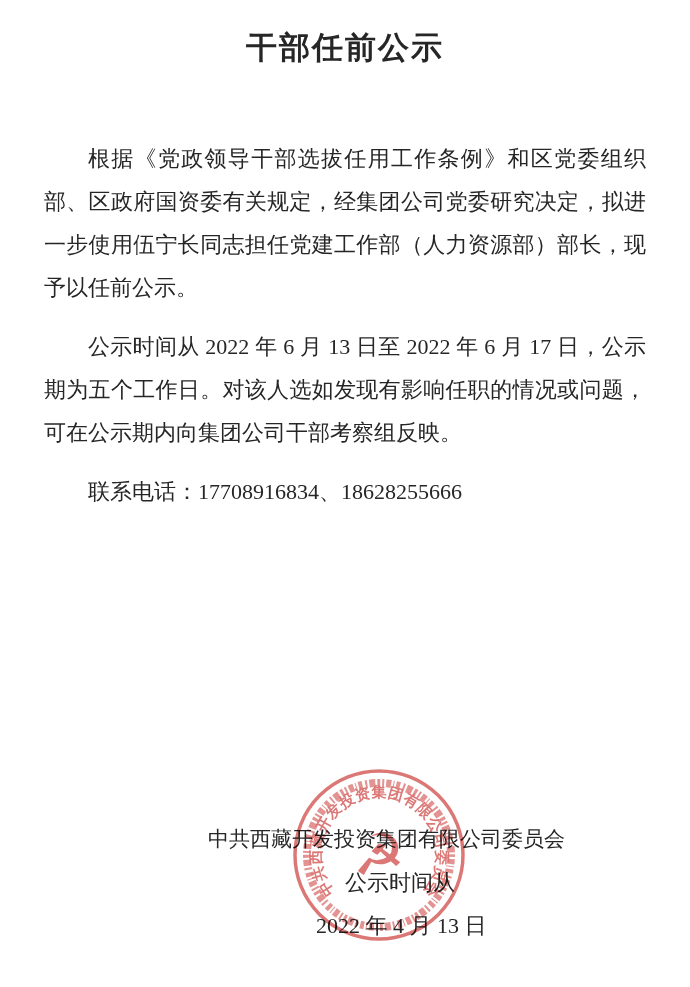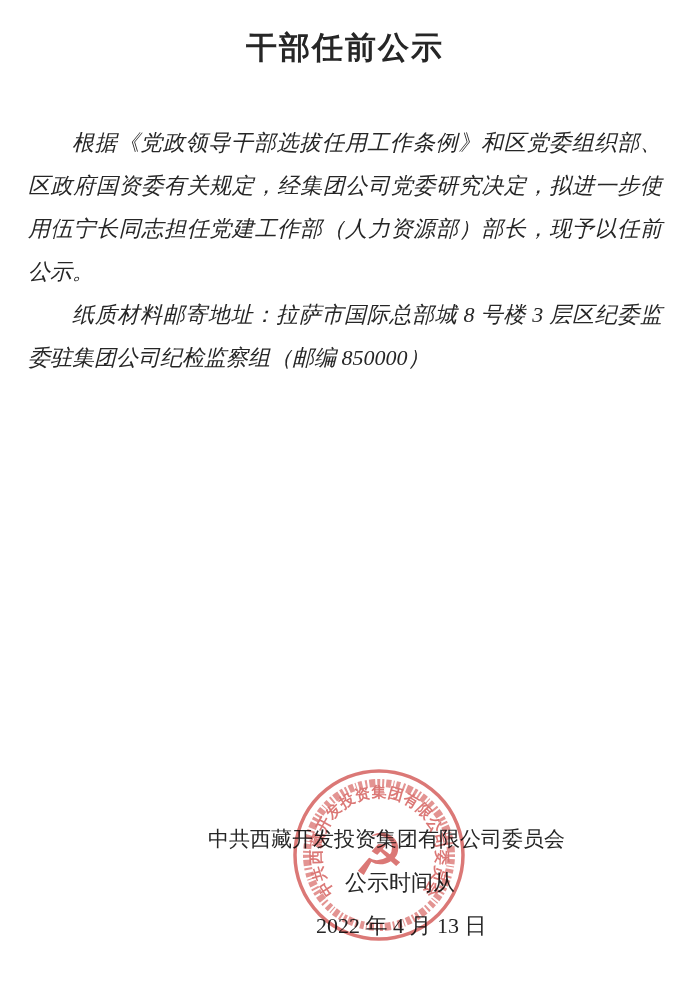--- a/index.html
+++ b/index.html
@@ -19,21 +19,21 @@
     font-size:31px;line-height:44px;
     font-weight:700;
     letter-spacing:2px;
   }
   .doc-body{
     position:absolute;top:121px;left:28px;width:634px;
     font-size:22px;line-height:43px;
     text-align:justify;
     text-align-last:left;
   }
-  .doc-body p{margin:0;text-indent:2em;font-style:italic;}
+  .doc-body p{margin:16px;text-indent:2em;}
   .lead-name{font-weight:700;}
   .mono-value{font-family:"Liberation Mono","DejaVu Sans Mono",monospace;font-size:21px;}
   .sig-line{position:absolute;margin:0;font-size:22px;line-height:30px;white-space:nowrap;}
   .sig-org{top:824px;left:208px;font-size:21px;}
   .sig-group{top:868px;left:345px;}
   .sig-date{top:911px;left:316px;}
   .seal{
     position:absolute;left:289px;top:765px;
     width:180px;height:180px;
     mix-blend-mode:multiply;
@@ -60,21 +60,22 @@
 </style>
 </head>
 <body>
 
 <div class="page">
 
   <h1 class="doc-title">干部任前公示</h1>
 
   <div class="doc-body">
     <p><span>根据《党政领导干部选拔任用工作条例》和区党委组织部、区政府国资委有关规定，经集团公司党委研究决定，拟进一步使用伍宁长同志担任党建工作部（人力资源部）部长，现予以任前公示。</span></p>
-    <p><span>纸质材料邮寄地址：拉萨市国际总部城 8 号楼 3 层区纪委监委驻集团公司纪检监察组（邮编 850000）</span></p>
+    <p><span>公示时间从 2022 年 6 月 13 日至 2022 年 6 月 17 日，公示期为五个工作日。对该人选如发现有影响任职的情况或问题，可在公示期内向集团公司干部考察组反映。</span></p>
+    <p><span>联系电话：</span><span>17708916834、18628255666</span></p>
   </div>
 
   <p class="sig-line sig-org">中共西藏开发投资集团有限公司委员会</p>
   <p class="sig-line sig-group">公示时间从</p>
   <p class="sig-line sig-date">2022 年 4 月 13 日</p>
 
   <svg class="seal" viewBox="0 0 180 180" aria-hidden="true">
     <circle class="seal-rim" cx="90" cy="90" r="84"></circle>
     <circle class="seal-tibetan" cx="90" cy="90" r="72"></circle>
     <defs>

